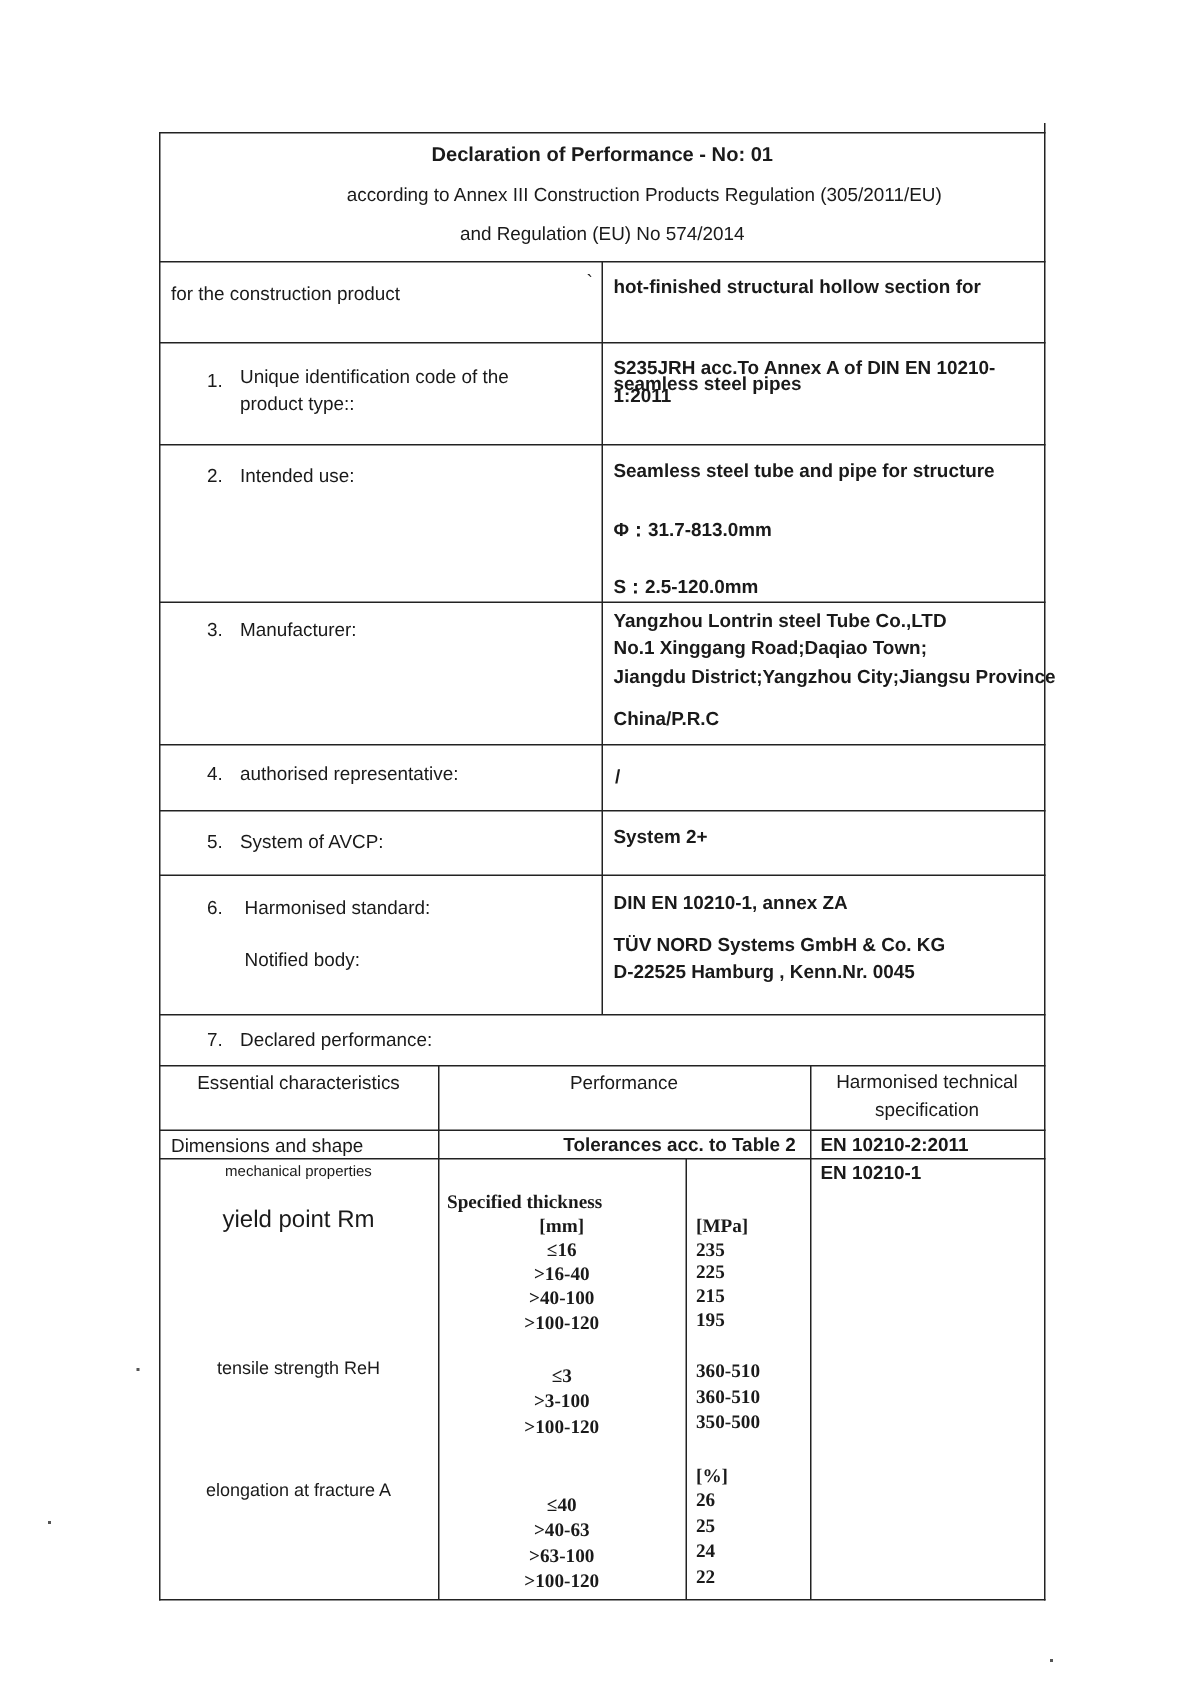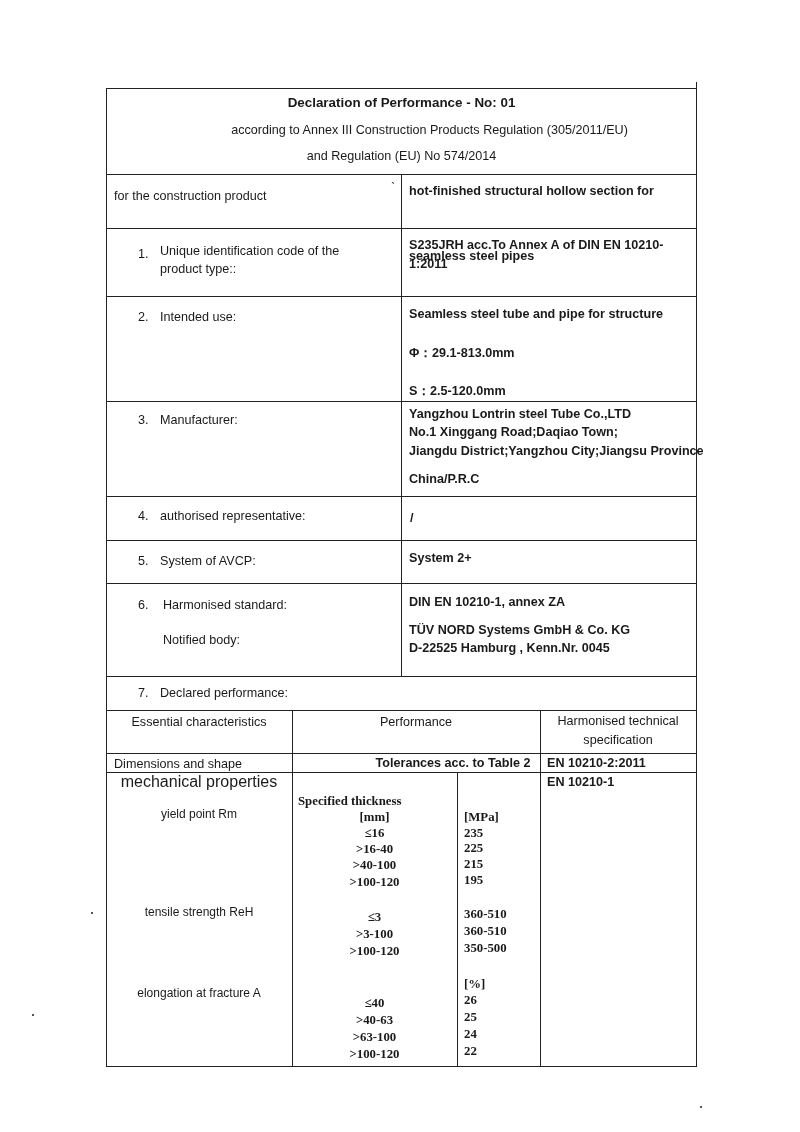--- a/index.html
+++ b/index.html
@@ -54,21 +54,21 @@
 
   <div class="t" style="left:138px; top:246px;">1.</div>
   <div class="t" style="left:160px; top:243px;">Unique identification code of the</div>
   <div class="t" style="left:160px; top:261px;">product type::</div>
   <div class="t b" style="left:409px; top:237px;">S235JRH acc.To Annex  A of DIN EN 10210-</div>
   <div class="t b" style="left:409px; top:256px;">1:2011</div>
 
   <div class="t" style="left:138px; top:309px;">2.</div>
   <div class="t" style="left:160px; top:309px;">Intended use:</div>
   <div class="t b" style="left:409px; top:306px;">Seamless steel tube and pipe for structure</div>
-  <div class="t b" style="left:409px; top:345px;">Φ：29.1-813.0mm</div>
+  <div class="t b" style="left:409px; top:345px;">Φ：31.7-813.0mm</div>
   <div class="t b" style="left:409px; top:383px;">S：2.5-120.0mm</div>
 
   <div class="t" style="left:138px; top:412px;">3.</div>
   <div class="t" style="left:160px; top:412px;">Manufacturer:</div>
   <div class="t b" style="left:409px; top:406px;">Yangzhou Lontrin steel Tube Co.,LTD</div>
   <div class="t b" style="left:409px; top:424px;">No.1 Xinggang Road;Daqiao Town;</div>
   <div class="t b" style="left:409px; top:443px;">Jiangdu District;Yangzhou City;Jiangsu Province</div>
   <div class="t b" style="left:409px; top:471px;">China/P.R.C</div>
 
   <div class="t" style="left:138px; top:508px;">4.</div>
@@ -91,28 +91,28 @@
 
   <div class="t c" style="left:106px; width:186px; top:714px;">Essential characteristics</div>
   <div class="t c" style="left:292px; width:248px; top:714px;">Performance</div>
   <div class="t c" style="left:540px; width:156px; top:713px;">Harmonised technical</div>
   <div class="t c" style="left:540px; width:156px; top:732px;">specification</div>
 
   <div class="t" style="left:114px; top:756px;">Dimensions and shape</div>
   <div class="t b c" style="left:292px; width:248px; top:755px;padding-left:37px;">Tolerances acc. to Table 2</div>
   <div class="t b" style="left:547px; top:755px;">EN 10210-2:2011</div>
 
-  <div class="t c" style="left:106px; width:186px; top:774px; font-size:16px;">mechanical properties</div>
+  <div class="t c" style="left:106px; width:186px; top:774px; font-size:10px;">mechanical properties</div>
   <div class="t b" style="left:547px; top:774px;">EN 10210-1</div>
 
   <div class="t serif" style="left:298px; top:794px;">Specified thickness</div>
   <div class="t serif c" style="left:292px; width:165px; top:810px;">[mm]</div>
   <div class="t serif" style="left:464px; top:810px;">[MPa]</div>
 
-  <div class="t c" style="left:106px; width:186px; top:806px; font-size:12px;">yield point Rm</div>
+  <div class="t c" style="left:106px; width:186px; top:806px; font-size:16px;">yield point Rm</div>
   <div class="t serif c" style="left:292px; width:165px; top:826px;">≤16</div>
   <div class="t serif" style="left:464px; top:826px;">235</div>
   <div class="t serif c" style="left:292px; width:165px; top:842px;">&gt;16-40</div>
   <div class="t serif" style="left:464px; top:841px;">225</div>
   <div class="t serif c" style="left:292px; width:165px; top:858px;">&gt;40-100</div>
   <div class="t serif" style="left:464px; top:857px;">215</div>
   <div class="t serif c" style="left:292px; width:165px; top:875px;">&gt;100-120</div>
   <div class="t serif" style="left:464px; top:873px;">195</div>
 
   <div class="t c" style="left:106px; width:186px; top:904px; font-size:12px;">tensile strength ReH</div>

